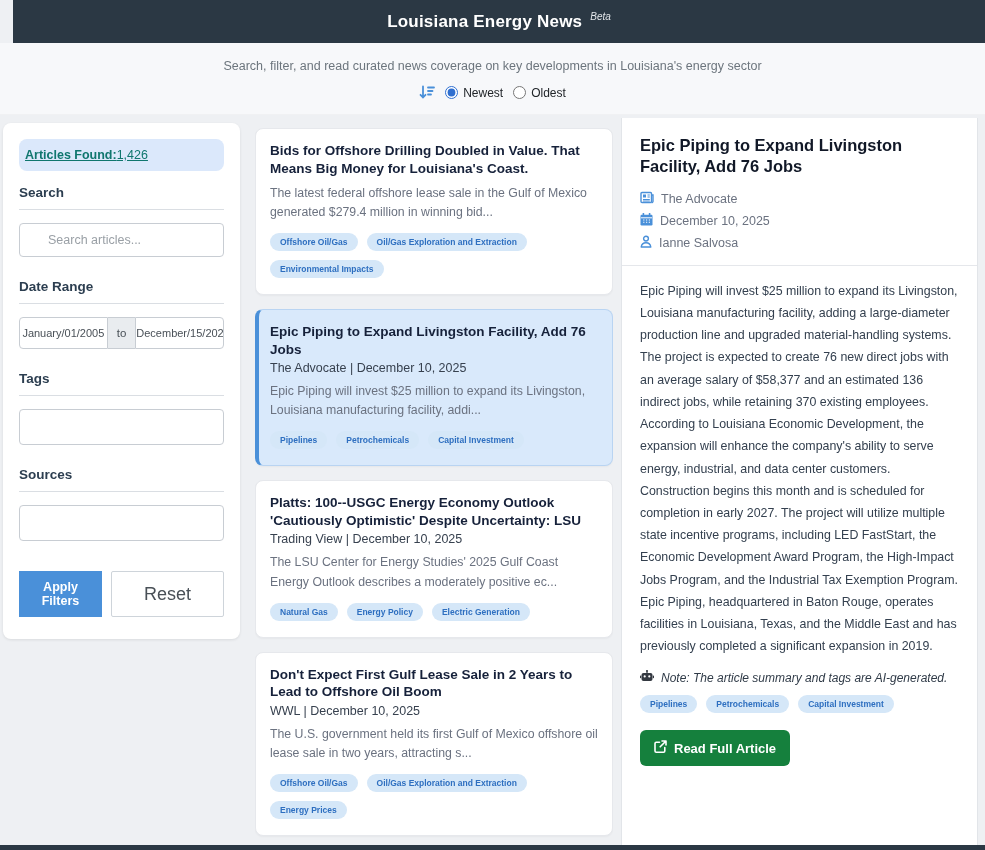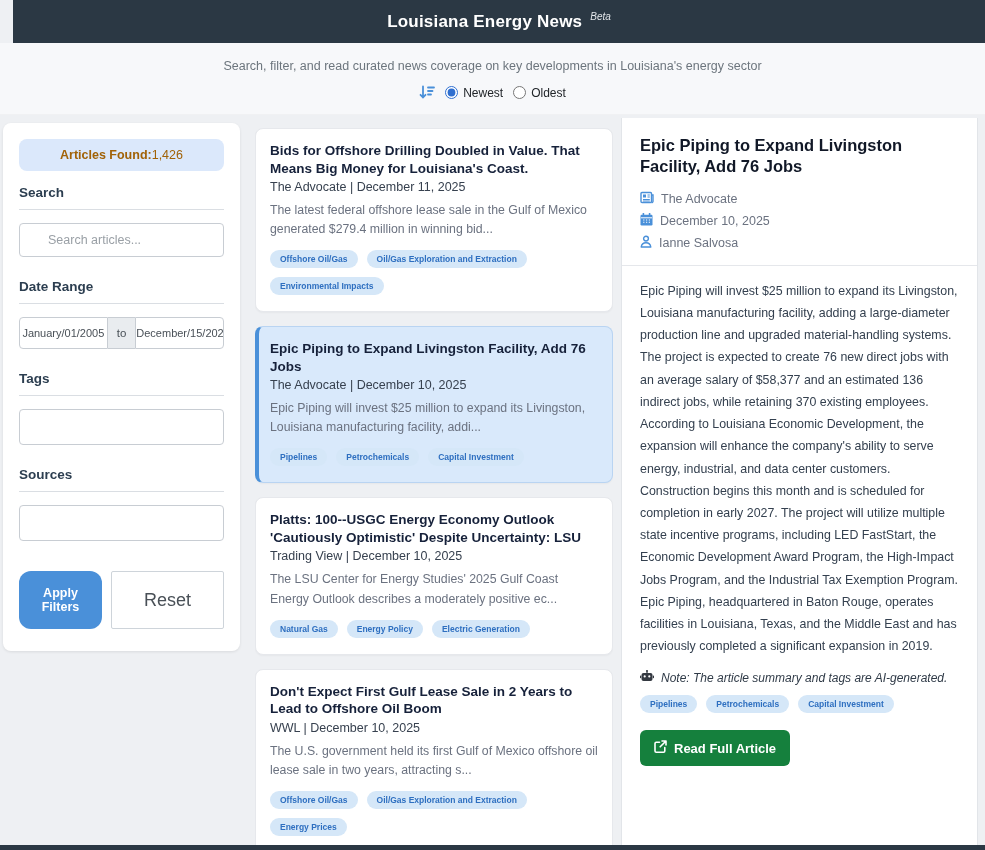--- a/index.html
+++ b/index.html
@@ -24,22 +24,22 @@
   .sort-row input[type=radio] { accent-color:#2f6fd0; width:13px; height:13px; }
   .sort-icon svg { display:block; }
   
   .main { display:flex; align-items:flex-start; padding:0 7px 0 3px; height:740px; }
   
   .sidebar {
     width:237px; background:#fff; border-radius:8px; margin-top:8px;
     box-shadow:0 1px 3px rgba(0,0,0,.09); padding:16px 16px 22px; flex-shrink:0;
   }
   .count-box {
-    background:#dbe8fb; border-radius:8px; padding:9px 6px; text-align:center;
-    color:#a16207; font-size:12.5px; margin-bottom:14px;
+    background:#dbe8fb; border-radius:8px; padding:9px 6px; 
+    color:#0f766e; font-size:12.5px; margin-bottom:14px;text-decoration:underline;
   }
   .count-box b { font-weight:700; }
   .filter-heading { font-size:13.5px; font-weight:700; color:#2c3e50; margin-top:12px; }
   .filter-hr { border:none; border-top:1px solid #dadee3; margin:9px 0 13px; }
   .text-input {
     width:100%; height:34px; border:1px solid #c8cdd3; border-radius:4px;
     padding:0 28px; font-size:12.5px; color:#495057; background:#fff;
     font-family:"Liberation Sans", sans-serif; outline:none;
   }
   .text-input::placeholder { color:#9aa0a6; }
@@ -51,22 +51,22 @@
   }
   .date-input.from { border-radius:4px 0 0 4px; }
   .date-input.to { border-radius:0 4px 4px 0; }
   .date-sep {
     display:flex; align-items:center; padding:0 9px; background:#e9ecef;
     border-top:1px solid #c8cdd3; border-bottom:1px solid #c8cdd3;
     font-size:11.5px; color:#495057;
   }
   .btn-row { display:flex; gap:9px; margin-top:30px; }
   .btn-primary {
-    background:#4a90d9; color:#fff; border:none; border-radius:12px;
-    padding:15px 13px; font-size:12.5px; font-weight:700; cursor:pointer;
+    background:#4a90d9; color:#fff; border:none; border-radius:0;
+    padding:9px 13px; font-size:12.5px; font-weight:700; cursor:pointer;
     font-family:"Liberation Sans", sans-serif;
   }
   .btn-secondary {
     background:#fff; color:#495057; border:1px solid #ced4da; border-radius:2px;
     padding:9px 32px; font-size:18px; cursor:pointer;
     font-family:"Liberation Sans", sans-serif;
   }
   
   .article-list { width:358px; margin-left:15px; padding-top:13px; flex-shrink:0; overflow:hidden; height:100%; }
   .card {
@@ -165,21 +165,20 @@
 
     <div class="btn-row">
       <button class="btn-primary">Apply Filters</button>
       <button class="btn-secondary">Reset</button>
     </div>
   </aside>
 
   <section class="article-list">
     <article class="card">
       <div class="card-title">Bids for Offshore Drilling Doubled in Value. That Means Big Money for Louisiana's Coast.</div>
-      <div class="card-source">The Advocate | December 11, 2025</div>
       <div class="card-excerpt">The latest federal offshore lease sale in the Gulf of Mexico generated $279.4 million in winning bid...</div>
       <div class="card-tags">
           <span class="pill">Offshore Oil/Gas</span>
           <span class="pill">Oil/Gas Exploration and Extraction</span>
           <span class="pill">Environmental Impacts</span>
         </div>
     </article>
 
     <article class="card selected">
       <div class="card-title">Epic Piping to Expand Livingston Facility, Add 76 Jobs</div>

